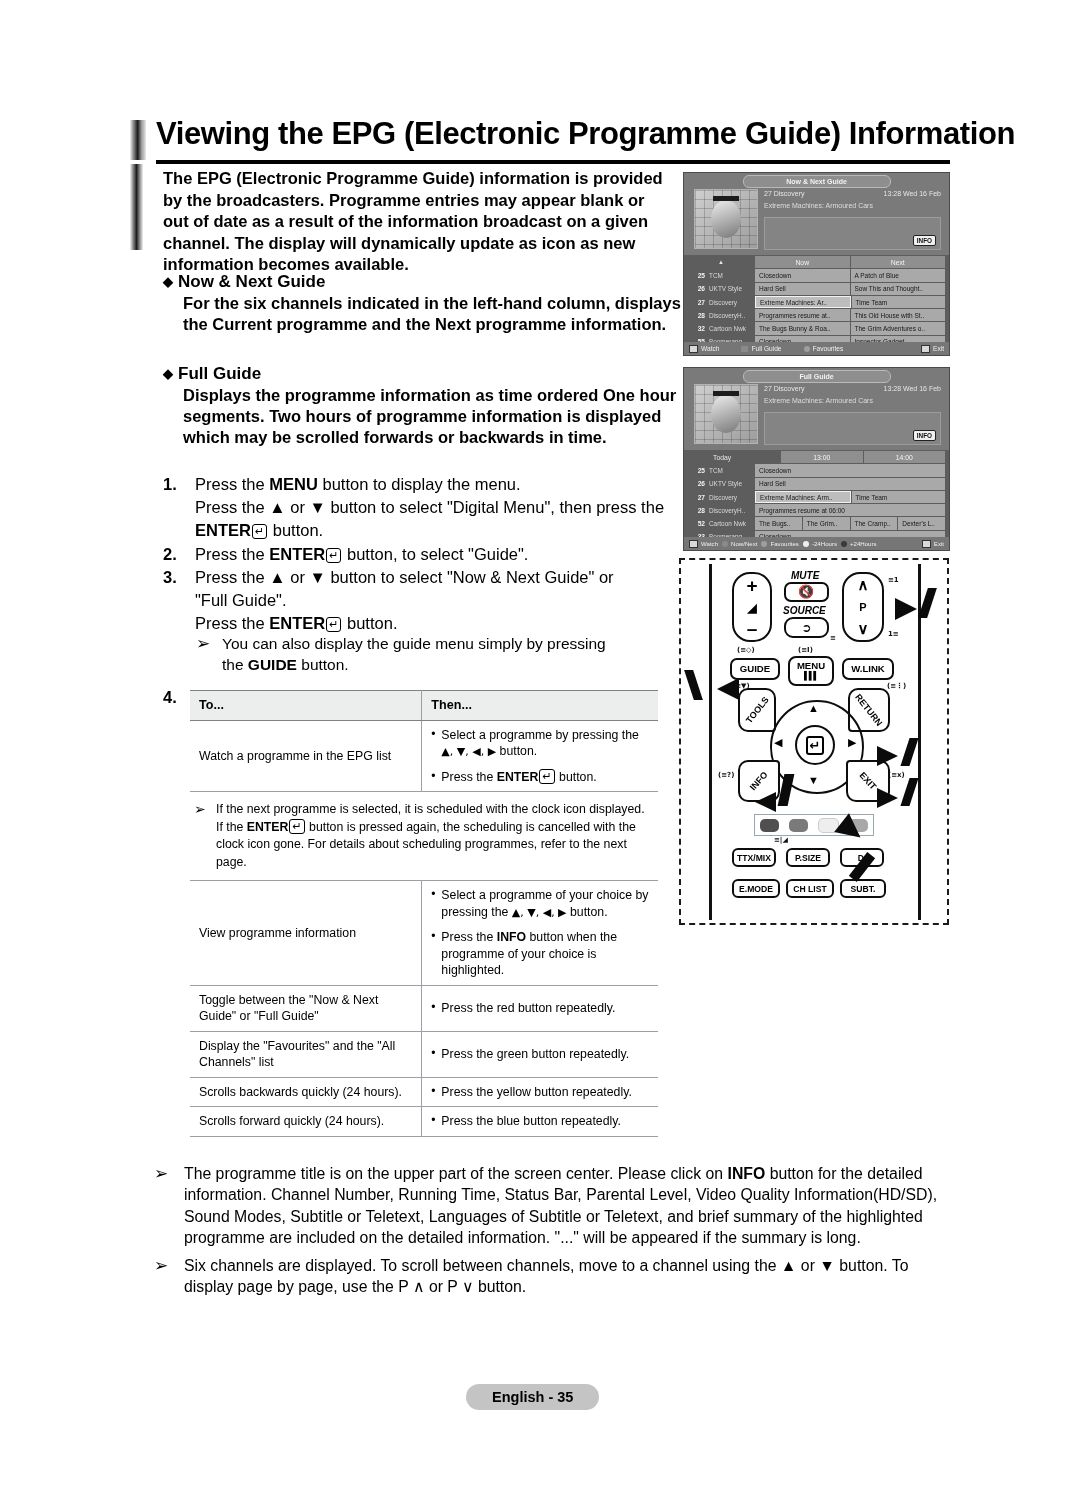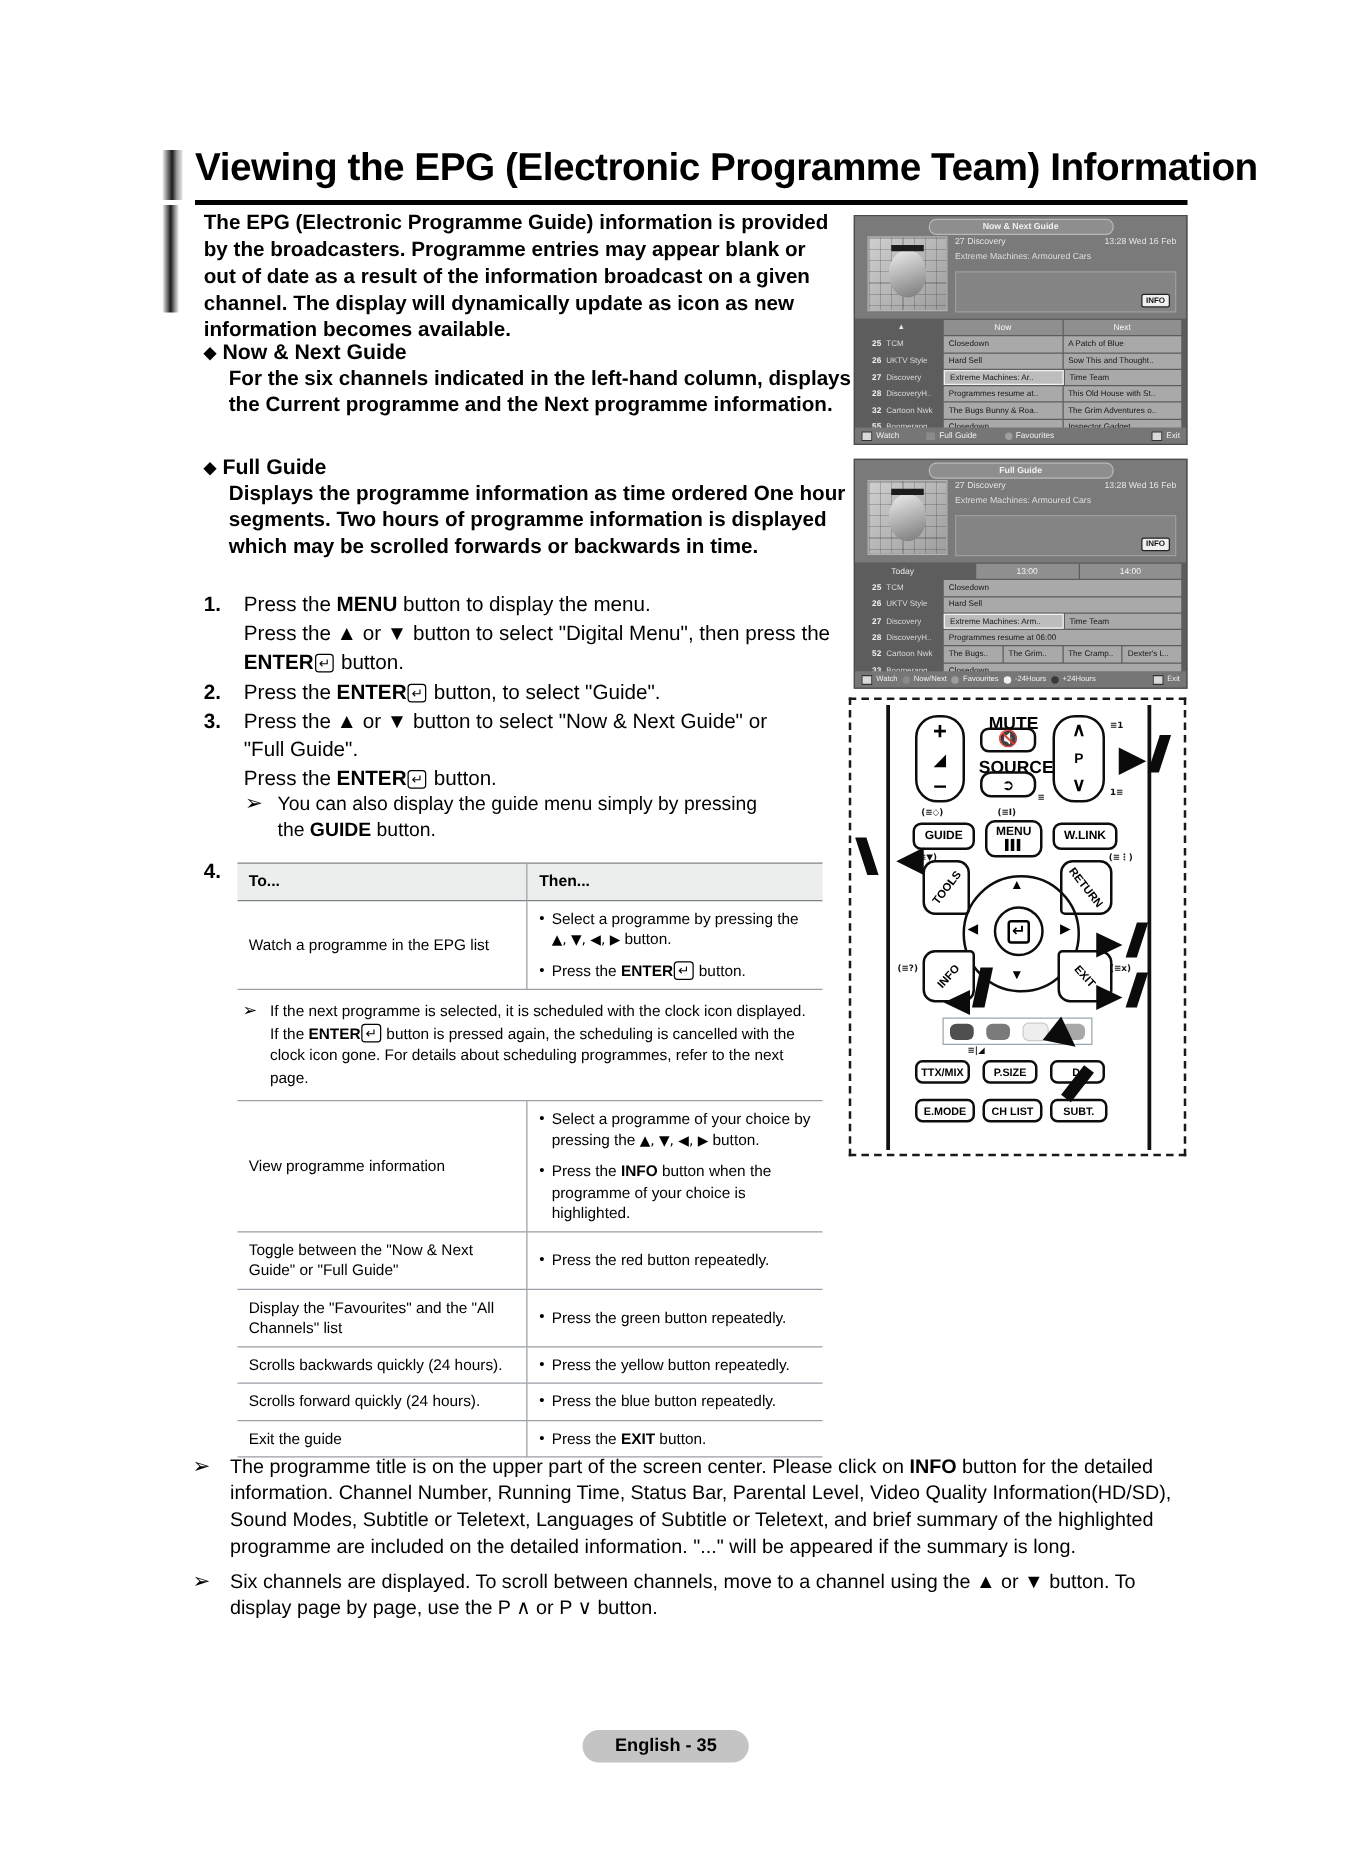--- a/index.html
+++ b/index.html
@@ -254,42 +254,42 @@
   .rbtn {
     position: absolute; border: 2.4px solid #0d0d0d; background: #fff;
     display: flex; align-items: center; justify-content: center;
     font-size: 9.6px; font-weight: bold; box-sizing: border-box;
     color: #000; text-align: center; line-height: 10px;
   }
   .tinylbl {
     position: absolute; font-size: 7px; font-weight: bold;
     font-family: "DejaVu Sans", sans-serif; color: #111;
   }
-  .capt { position: absolute; font-size: 14px; font-weight: bold; }
+  .capt { position: absolute; font-size: 10px; font-weight: bold; font-style: italic; }
   .arrowmark {
     position: absolute; width: 0; height: 0; border-style: solid;
   }
   .blackslash {
     position: absolute; background: #0b0b0b;
   }
   .colorbar {
     position: absolute; border: 1.6px solid #9aa7b0; box-sizing: border-box;
     display: flex; align-items: center; justify-content: space-around;
     background: #fff;
   }
   .cbtn { width: 19px; height: 13px; border-radius: 5px; }
 </style>
 </head>
 <body>
 
 <div class="page">
 
   <div class="title-row">
     <div class="title-bar-deco"></div>
-    <div class="title-text">Viewing the EPG (Electronic Programme Team) Information</div>
+    <div class="title-text">Viewing the EPG (Electronic Programme Guide) Information</div>
     <div class="title-rule"></div>
   </div>
   <div class="side-deco"></div>
 
   <div class="intro">The EPG (Electronic Programme Guide) information is provided by the broadcasters. Programme entries may appear blank or out of date as a result of the information broadcast on a given channel. The display will dynamically update as icon as new information becomes available.</div>
 
   <div class="bullet-block" style="top:271px;">
     <div class="bullet-head">
       <span class="dia">◆</span><span>Now &amp; Next Guide</span>
     </div>
@@ -392,26 +392,20 @@
         </td>
       </tr>
 
       <tr>
         <td class="c1">Scrolls forward quickly (24 hours).</td>
         <td class="c2">
           <div class="bul"><span>Press the blue button repeatedly.</span></div>
         </td>
       </tr>
 
-      <tr>
-        <td class="c1">Exit the guide</td>
-        <td class="c2">
-          <div class="bul"><span>Press the </span><span class="b">EXIT</span><span> button.</span></div>
-        </td>
-      </tr>
     </tbody>
   </table>
 
   <div class="botnotes">
     <div class="botnote">
       <span class="arr">➢</span><span>The programme title is on the upper part of the screen center. Please click on </span><span class="b">INFO</span><span> button for the detailed information. Channel Number, Running Time, Status Bar, Parental Level, Video Quality Information(HD/SD), Sound Modes, Subtitle or Teletext, Languages of Subtitle or Teletext, and brief summary of the highlighted programme are included on the detailed information. "..." will be appeared if the summary is long.</span>
     </div>
     <div class="botnote">
       <span class="arr">➢</span><span>Six channels are displayed. To scroll between channels, move to a channel using the ▲ or ▼ button. To display page by page, use the P ∧ or P ∨ button.</span>
     </div>

